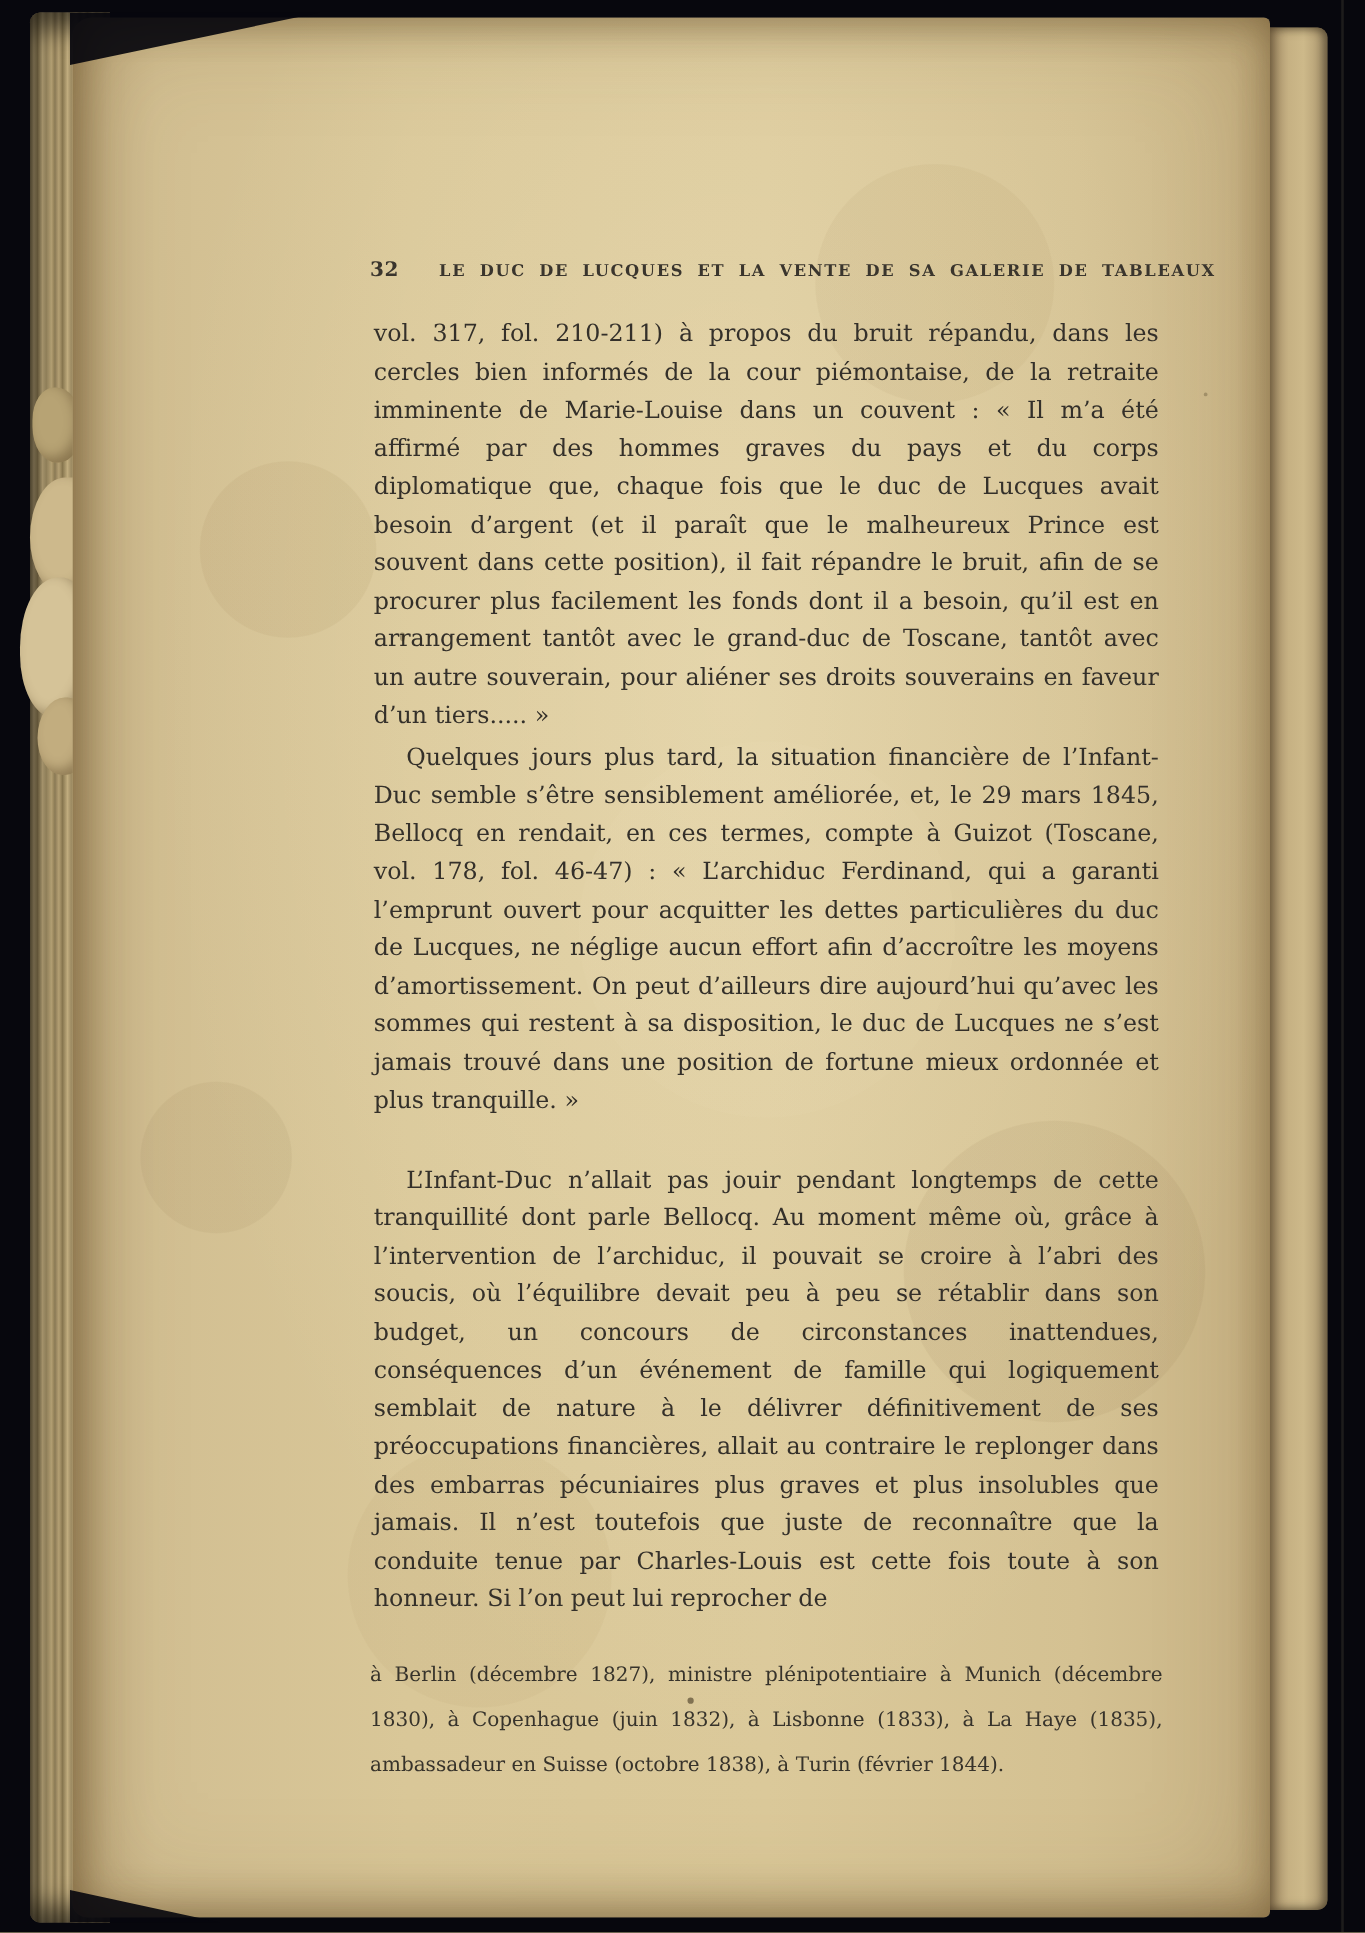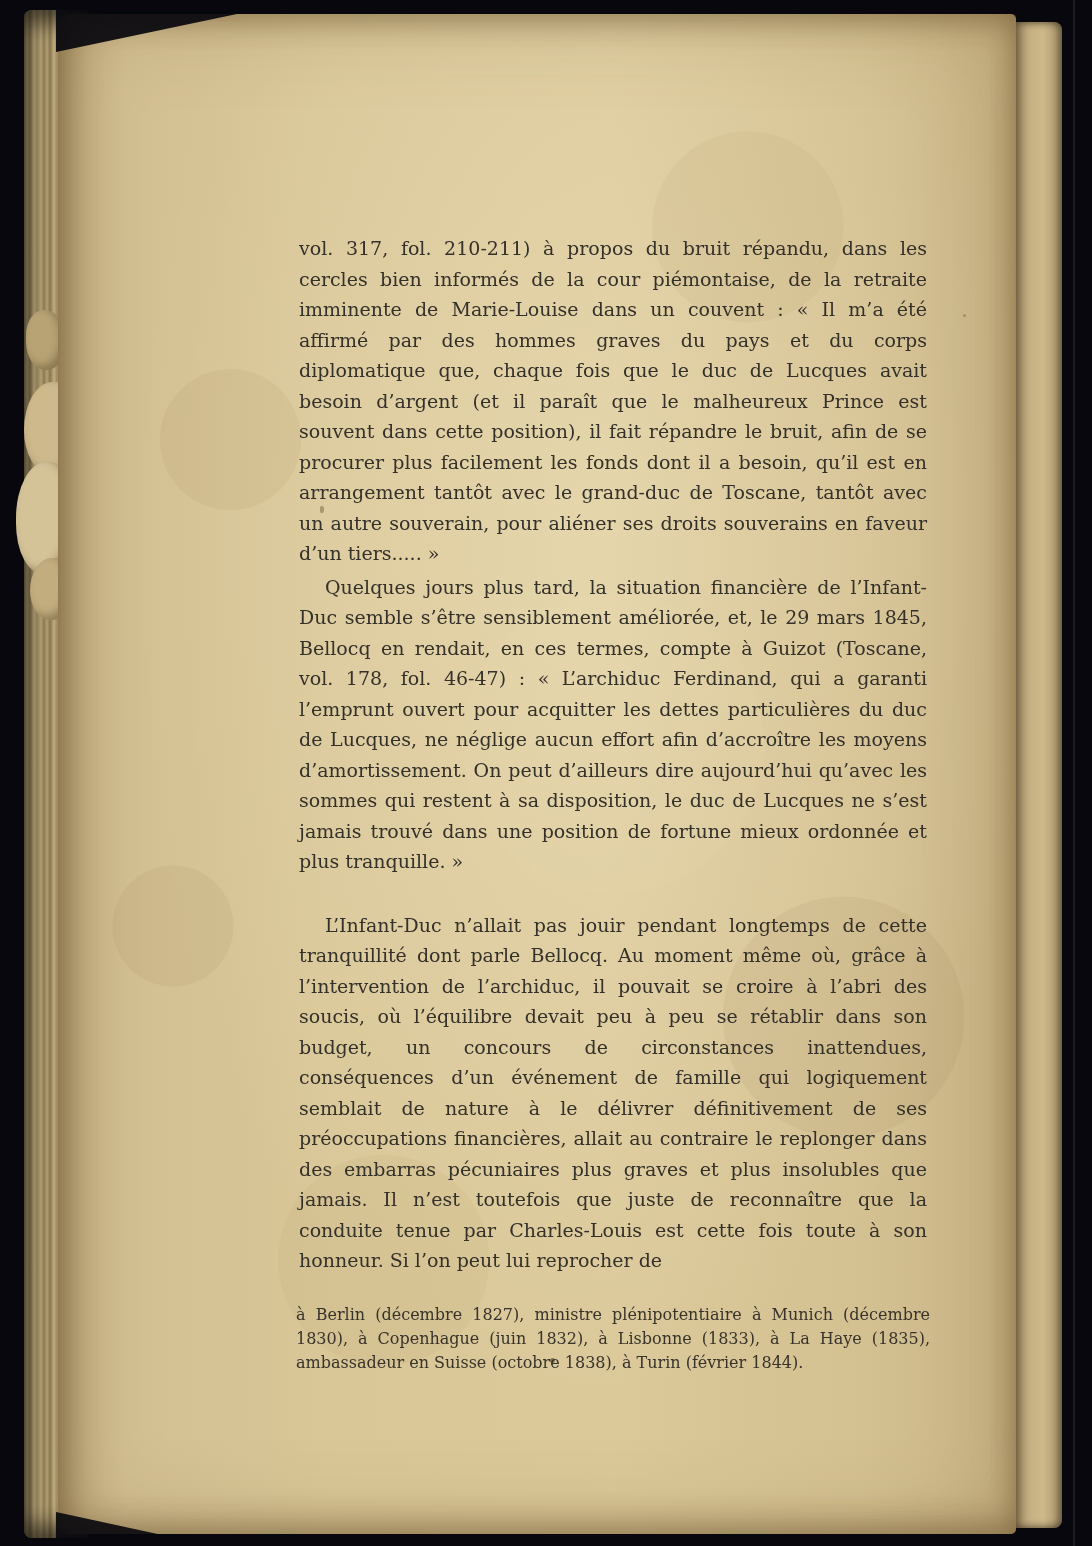--- a/index.html
+++ b/index.html
@@ -111,21 +111,21 @@
     margin-top:27px;
     font-size:19px; line-height:30.5px;
     text-align:justify;
     text-rendering:optimizeLegibility;
   }
   .body-text p { margin:3px; }
   .body-text p.indent { text-indent:26px; }
   .body-text p.spaced { margin-top:33px; }
   .footnote {
     margin-top:27px;
-    font-size:16px; line-height:24px;
+    font-size:16px; line-height:36px;
     text-align:justify;
     color:#37332b;
   }
 </style>
 </head>
 <body>
 
 <div class="scene">
 
   <div class="gutter-line"></div>
@@ -137,20 +137,24 @@
     <div class="tear tear4"></div>
   </div>
 
   <div class="next-page-edge"></div>
 
   <div class="page">
     <div class="grain"></div>
 
     <div class="text-area">
 
+      <div class="page-header">
+        <span class="page-number">32</span>
+        <span class="running-title">LE DUC DE LUCQUES ET LA VENTE DE SA GALERIE DE TABLEAUX</span>
+      </div>
 
       <div class="body-text">
         <p class="no-indent">vol. 317, fol. 210-211) à propos du bruit répandu, dans les cercles bien informés de la cour piémontaise, de la retraite imminente de Marie-Louise dans un couvent : « Il m’a été affirmé par des hommes graves du pays et du corps diplomatique que, chaque fois que le duc de Lucques avait besoin d’argent (et il paraît que le malheureux Prince est souvent dans cette position), il fait répandre le bruit, afin de se procurer plus facilement les fonds dont il a besoin, qu’il est en arrangement tantôt avec le grand-duc de Toscane, tantôt avec un autre souverain, pour aliéner ses droits souverains en faveur d’un tiers..... »</p>
         <p class="indent">Quelques jours plus tard, la situation financière de l’Infant-Duc semble s’être sensiblement améliorée, et, le 29 mars 1845, Bellocq en rendait, en ces termes, compte à Guizot (Toscane, vol. 178, fol. 46-47) : « L’archiduc Ferdinand, qui a garanti l’emprunt ouvert pour acquitter les dettes particulières du duc de Lucques, ne néglige aucun effort afin d’accroître les moyens d’amortissement. On peut d’ailleurs dire aujourd’hui qu’avec les sommes qui restent à sa disposition, le duc de Lucques ne s’est jamais trouvé dans une position de fortune mieux ordonnée et plus tranquille. »</p>
         <p class="indent spaced">L’Infant-Duc n’allait pas jouir pendant longtemps de cette tranquillité dont parle Bellocq. Au moment même où, grâce à l’intervention de l’archiduc, il pouvait se croire à l’abri des soucis, où l’équilibre devait peu à peu se rétablir dans son budget, un concours de circonstances inattendues, conséquences d’un événement de famille qui logiquement semblait de nature à le délivrer définitivement de ses préoccupations financières, allait au contraire le replonger dans des embarras pécuniaires plus graves et plus insolubles que jamais. Il n’est toutefois que juste de reconnaître que la conduite tenue par Charles-Louis est cette fois toute à son honneur. Si l’on peut lui reprocher de</p>
       </div>
 
       <div class="footnote">à Berlin (décembre 1827), ministre plénipotentiaire à Munich (décembre 1830), à Copenhague (juin 1832), à Lisbonne (1833), à La Haye (1835), ambassadeur en Suisse (octobre 1838), à Turin (février 1844).</div>
 
     </div>

